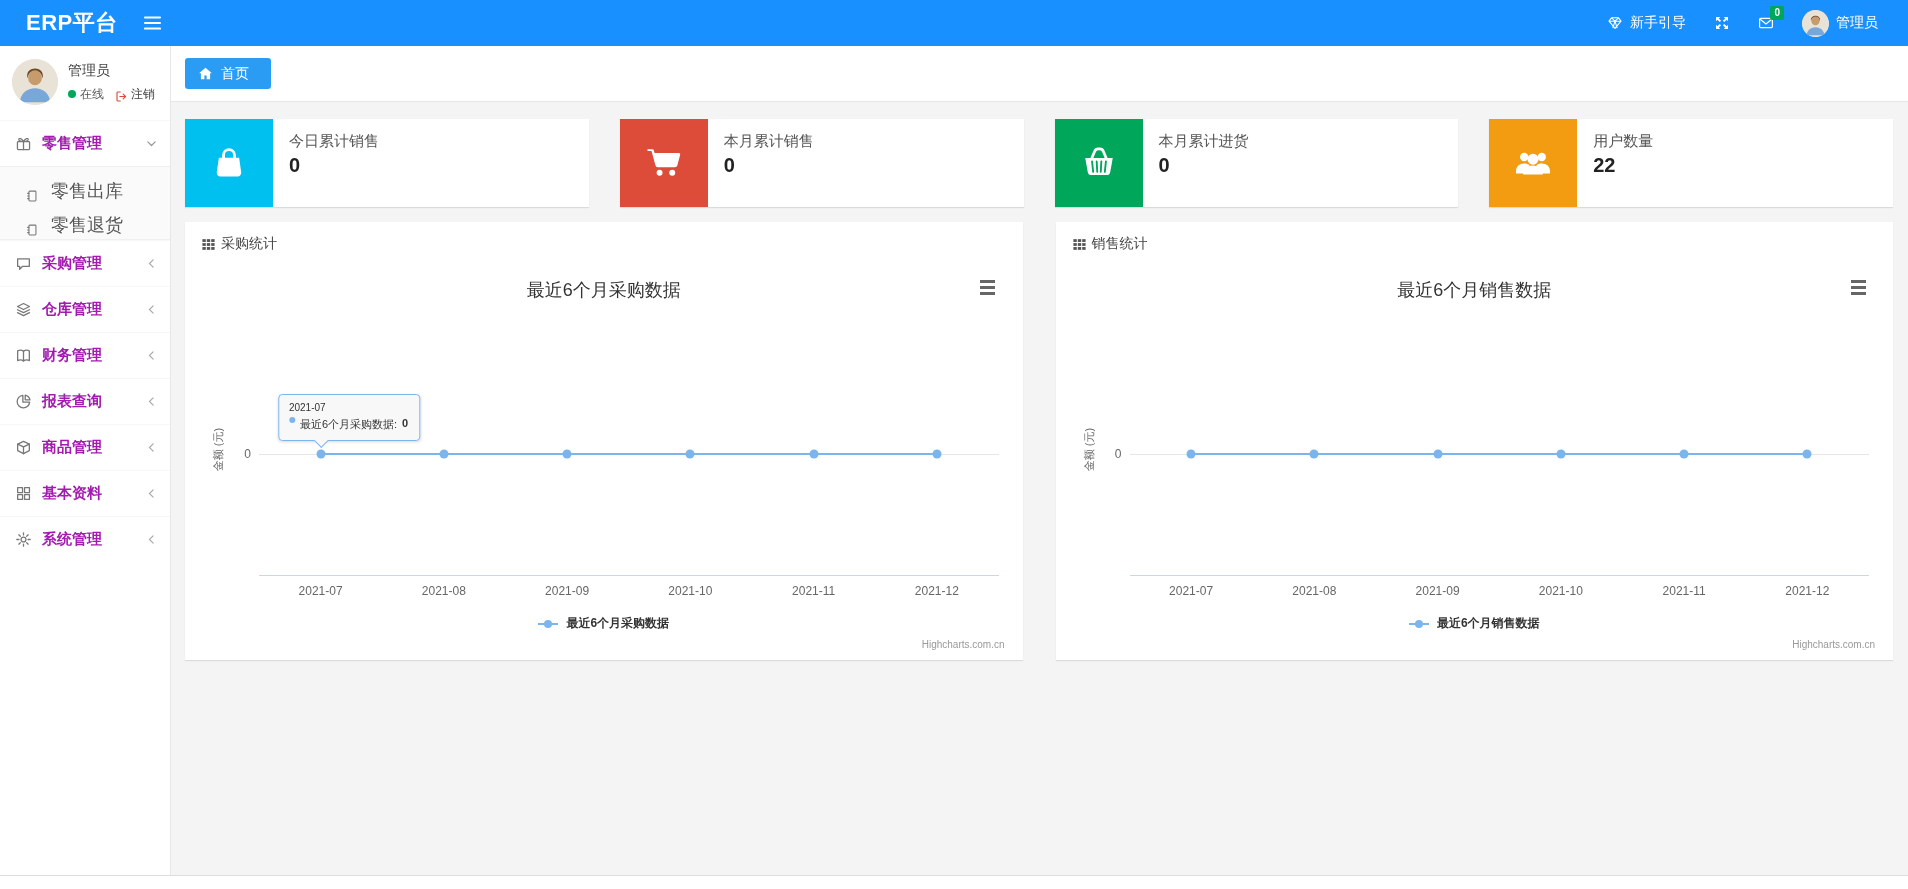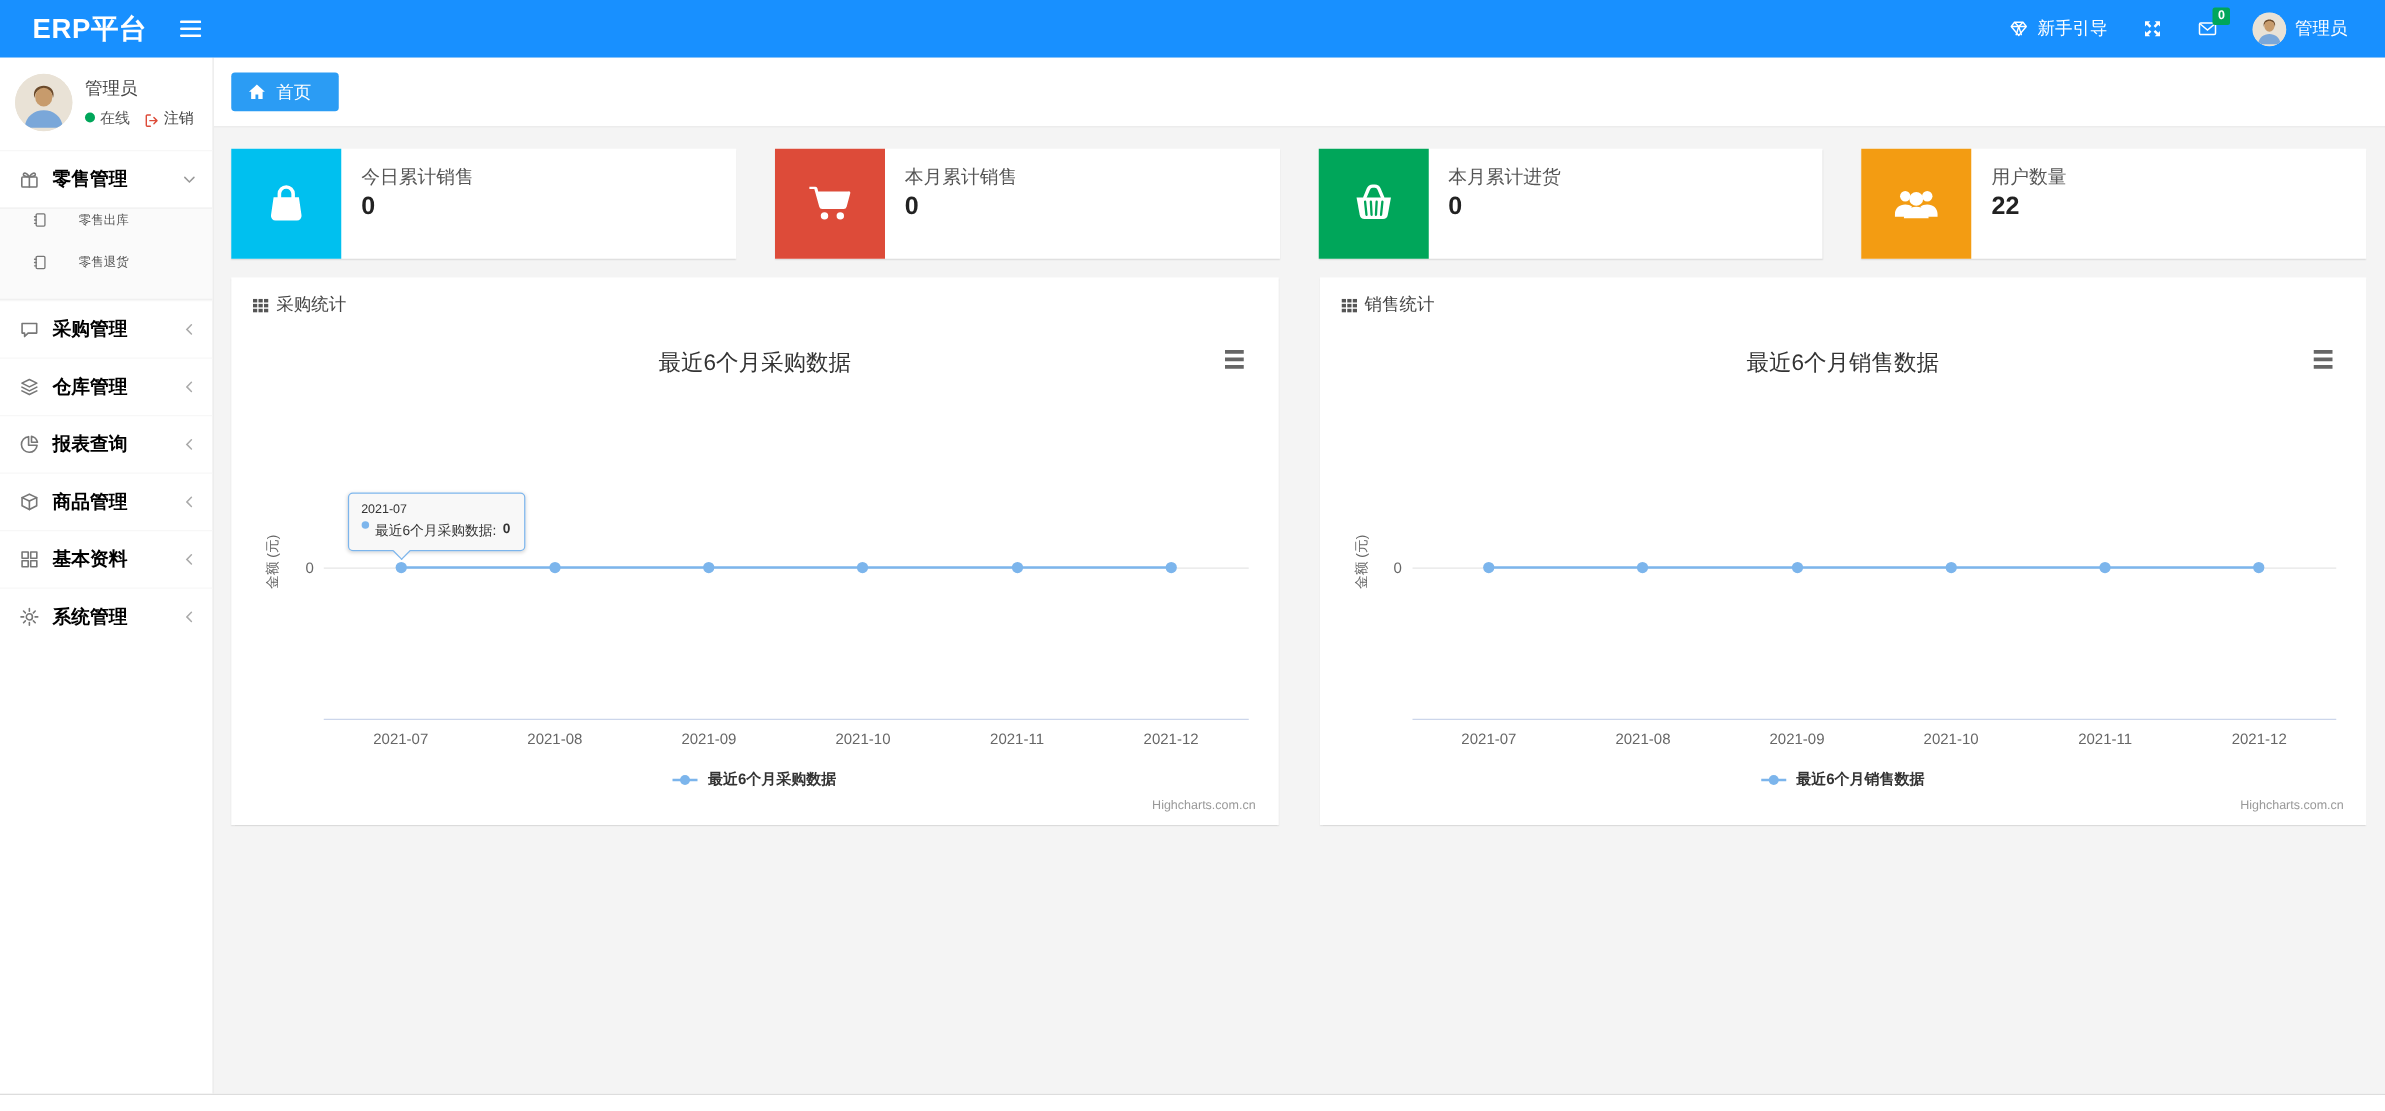--- a/index.html
+++ b/index.html
@@ -26,29 +26,29 @@
              border-right:1px solid #e7e7e7; overflow:hidden; }
   .user-panel { display:flex; align-items:center; gap:10px; padding:13px 8px 15px 12px; }
   .avatar-lg { width:46px; height:46px; border-radius:50%; overflow:hidden; flex:none; background:#e9e2d6; }
   .user-name { font-size:14px; color:#444; margin-bottom:6px; }
   .user-status { font-size:12px; color:#555; display:flex; align-items:center; gap:4px; }
   .dot { width:8px; height:8px; border-radius:50%; background:#00a65a; flex:none; }
   .logout { display:flex; align-items:flex-end; gap:3px; margin-left:7px; cursor:pointer; color:#444; }
   .logout svg { width:13px; height:13px; }
 
   .menu-item { height:46px; display:flex; align-items:center; gap:10px; padding:0 12px 0 15px;
-               font-size:15px; font-weight:bold; color:#000000; cursor:pointer; border-top:1px solid #f7f7f7; }
+               font-size:15px; font-weight:bold; color:#a21caf; cursor:pointer; border-top:1px solid #f7f7f7; }
   .mi-icon { width:17px; height:17px; flex:none; display:flex; }
   .mi-icon svg { width:100%; height:100%; }
   .mi-label { flex:1; }
   .mi-chevron { width:13px; height:13px; display:flex; }
   .mi-chevron svg { width:100%; height:100%; }
   .submenu { background:#fafafa; border-top:1px solid #f0f0f0; border-bottom:1px solid #f0f0f0; padding:2px 0; }
-  .submenu-item { height:34px; display:flex; align-items:flex-start; gap:24px; padding-left:25px;
-                  font-size:10px; color:#555; cursor:pointer; }
+  .submenu-item { height:34px; display:flex; align-items:flex-end; gap:12px; padding-left:25px;
+                  font-size:18px; color:#555; cursor:pointer; }
   .submenu-item .mi-icon { width:14px; height:14px; }
 
   
   .content { position:absolute; left:171px; top:46px; right:0; bottom:14px; overflow:hidden; }
   .breadcrumb-bar { height:56px; background:#fff; border-bottom:1px solid #e6e6e6;
                     display:flex; align-items:center; padding-left:14px; }
   .home-tab { display:flex; align-items:center; gap:8px; background:#2b9cf4; color:#fff; font-size:14px;
               height:31px; padding:0 22px 0 13px; border-radius:3px; cursor:pointer; }
   .home-tab svg { width:15px; height:15px; }
 
@@ -230,20 +230,34 @@
       </div>
       <div class="menu-item">
         <span class="mi-icon">
           <svg viewBox="0 0 16 16" fill="none" stroke="#777" stroke-width="1.2" stroke-linecap="round" stroke-linejoin="round">
             <path d="M8 2.4l5.6 2.8L8 8 2.4 5.2z"></path>
             <path d="M2.4 8.2L8 11l5.6-2.8"></path>
             <path d="M2.4 11L8 13.8 13.6 11"></path>
           </svg>
         </span>
         <span class="mi-label">仓库管理</span>
+        <span class="mi-chevron">
+          <svg viewBox="0 0 16 16" fill="none" stroke="#aaa" stroke-width="1.5" stroke-linecap="round">
+            <path d="M10 3.5L5.5 8l4.5 4.5"></path>
+          </svg>
+        </span>
+      </div>
+      <div class="menu-item">
+        <span class="mi-icon">
+          <svg viewBox="0 0 16 16" fill="none" stroke="#777" stroke-width="1.2" stroke-linecap="round" stroke-linejoin="round">
+            <path d="M8 4C6.5 2.8 4.2 2.8 2.5 3.6v9.2C4.2 12 6.5 12 8 13.2c1.5-1.2 3.8-1.2 5.5-.4V3.6C11.8 2.8 9.5 2.8 8 4z"></path>
+            <line x1="8" y1="4" x2="8" y2="13.2"></line>
+          </svg>
+        </span>
+        <span class="mi-label">财务管理</span>
         <span class="mi-chevron">
           <svg viewBox="0 0 16 16" fill="none" stroke="#aaa" stroke-width="1.5" stroke-linecap="round">
             <path d="M10 3.5L5.5 8l4.5 4.5"></path>
           </svg>
         </span>
       </div>
       <div class="menu-item">
         <span class="mi-icon">
           <svg viewBox="0 0 16 16" fill="none" stroke="#777" stroke-width="1.2" stroke-linecap="round" stroke-linejoin="round">
             <path d="M13.8 8.6A5.9 5.9 0 1 1 7.4 2.2v6.4z"></path>

